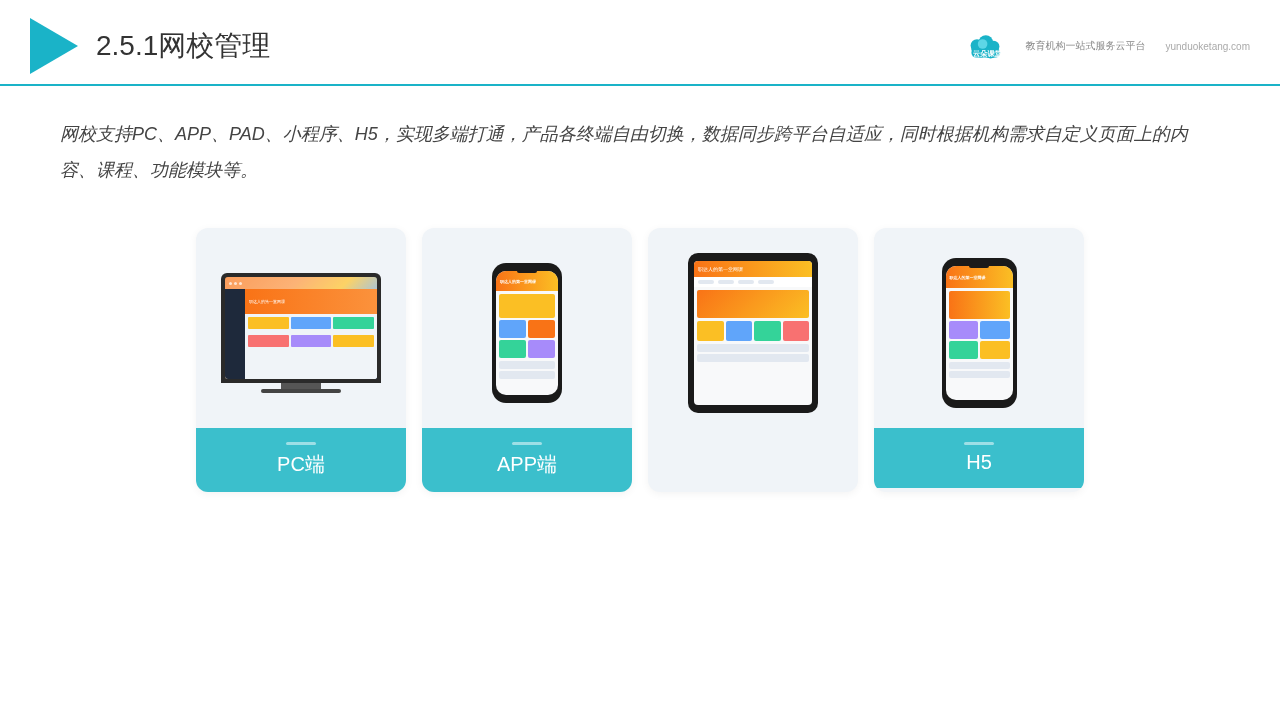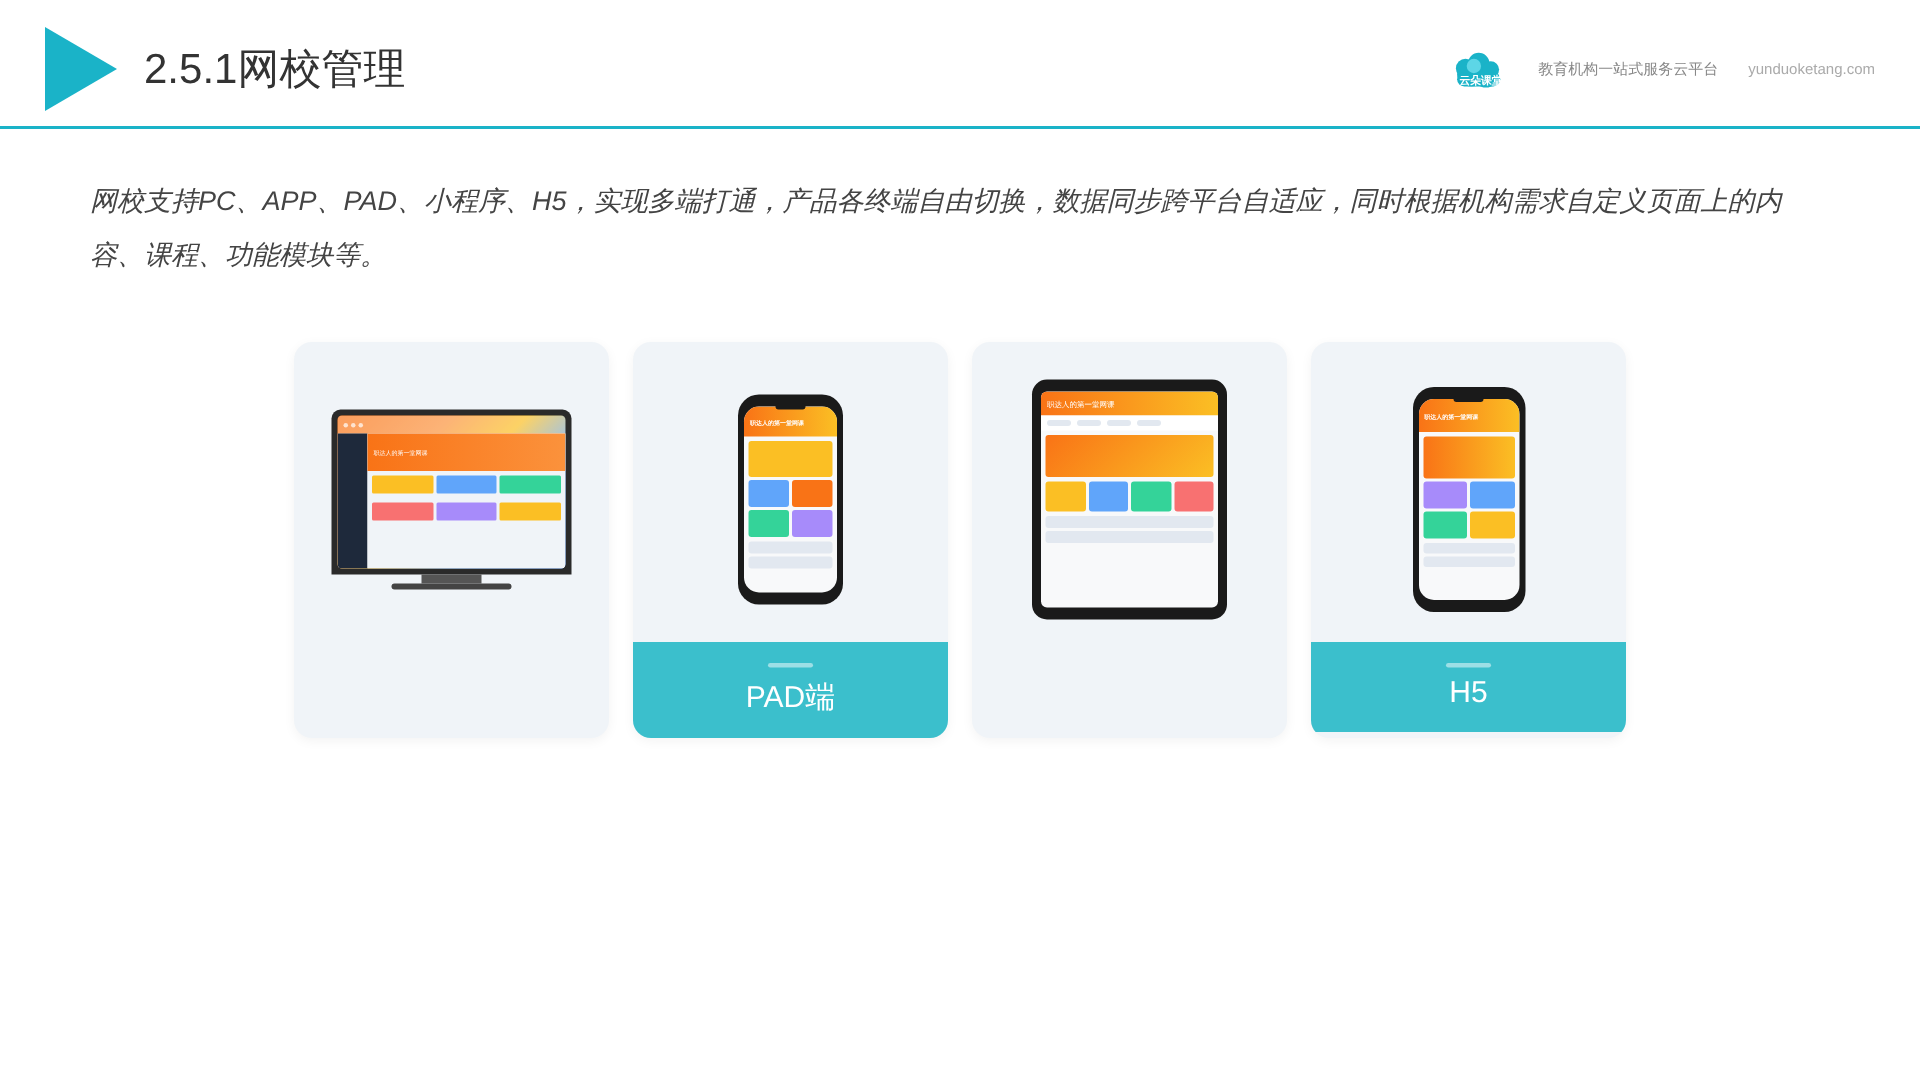--- a/index.html
+++ b/index.html
@@ -360,20 +360,25 @@
                   </div>
                 </div>
               </div>
             </div>
           </div>
         </div>
         <div class="pc-stand"></div>
         <div class="pc-base"></div>
       </div>
     </div>
+    <div class="card-label">
+      <div class="card-label-inner">
+        <span>PC端</span>
+      </div>
+    </div>
   </div>
 
   <div class="card">
     <div class="card-image-area">
       <div class="phone-mockup">
         <div class="phone-notch"></div>
         <div class="phone-screen">
           <div class="phone-header-bar">
             <span class="phone-header-text">职达人的第一堂网课</span>
           </div>
@@ -386,21 +391,21 @@
               <div style="height:18px; background:#a78bfa; border-radius:2px;"></div>
             </div>
             <div class="phone-content-row" style="margin-top:3px; background:#e2e8f0;"></div>
             <div class="phone-content-row" style="background:#e2e8f0;"></div>
           </div>
         </div>
       </div>
     </div>
     <div class="card-label">
       <div class="card-label-inner">
-        <span>PAD端</span>
+        <span>APP端</span>
       </div>
     </div>
   </div>
 
   <div class="card">
     <div class="card-image-area">
       <div class="tablet-mockup">
         <div class="tablet-screen">
           <div class="tablet-header">
             <span class="tablet-header-text">职达人的第一堂网课</span>

